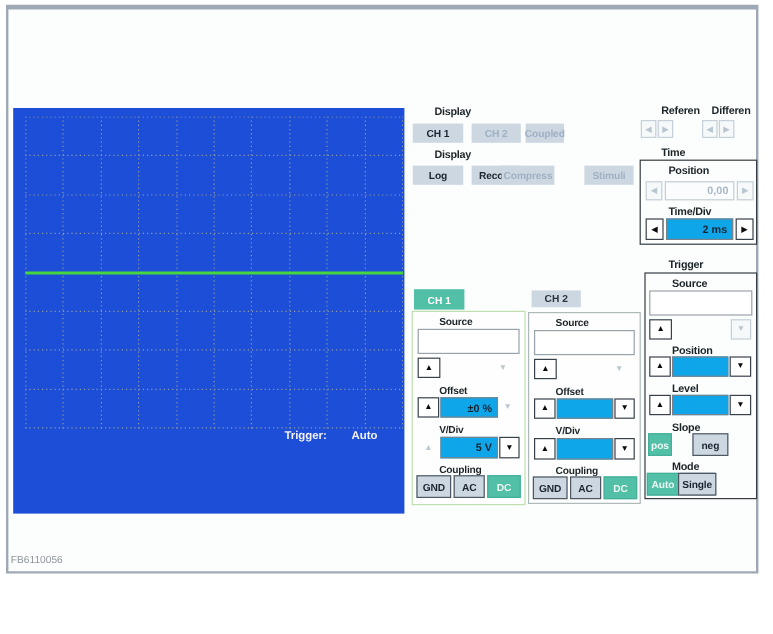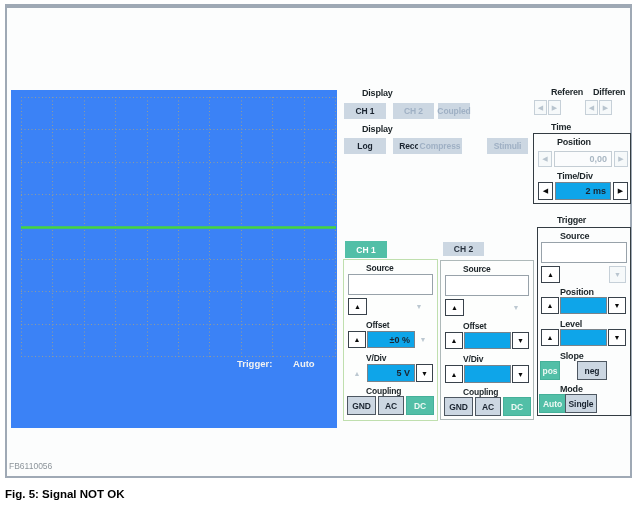--- a/index.html
+++ b/index.html
@@ -6,21 +6,21 @@
   body { background:#fff; }
   .canvas {
     position:relative; width:644px; height:528px; background:#ffffff;
     font-family:"Liberation Sans", sans-serif; overflow:hidden;
   }
   .frame {
     position:absolute; left:5px; top:4px; width:627px; height:474px;
     border:2px solid #9fa9b5; border-top-width:4px; background:#fcfdfd;
   }
   
-  .scope { position:absolute; left:11px; top:90px; width:326px; height:338px; background:#3b82f6; }
+  .scope { position:absolute; left:11px; top:90px; width:326px; height:338px; background:#1d4ed8; }
   .scope svg { position:absolute; left:10px; top:7px; }
   .scope svg line { stroke:#909b9b; stroke-width:1; stroke-dasharray:1 2.5; }
   .scope svg line.trace { stroke-width:2.5; stroke-dasharray:none; }
   .trig-status { position:absolute; left:226px; top:268px; color:#f2f2f2; font-size:9.5px; font-weight:bold; white-space:nowrap; }
   .trig-status .gap { display:inline-block; margin-left:18px; }
   
   .lbl { position:absolute; font-size:9px; font-weight:bold; color:#1c2428; letter-spacing:-0.2px; white-space:nowrap;margin-left:17px; }
   .btn { position:absolute; height:16px; background:#ccd7e2; color:#1a2430; font-size:8.5px; font-weight:bold;
          display:flex; align-items:center; justify-content:center; letter-spacing:-0.1px; cursor:default; }
   .btn.dis { color:#9fb0c4; }
@@ -168,14 +168,13 @@
     <div class="arrow-btn" style="left:4px;top:104px;width:18px;height:18px">▲</div>
     <div class="valbox" style="left:23px;top:104px;width:47px;height:18px"></div>
     <div class="arrow-btn" style="left:71px;top:104px;width:17px;height:18px">▼</div>
     <div class="lbl" style="left:5px;top:126px">Coupling</div>
     <div class="btn bordered" style="left:3px;top:136px;width:29px;height:19px">GND</div>
     <div class="btn bordered" style="left:34px;top:136px;width:26px;height:19px">AC</div>
     <div class="btn teal" style="left:62px;top:136px;width:28px;height:19px">DC</div>
   </div>
 
   <div class="watermark">FB6110056</div>
-  <div class="cap-title">Fig. 5: Signal NOT OK</div>
 </div>
 
 </body></html>

